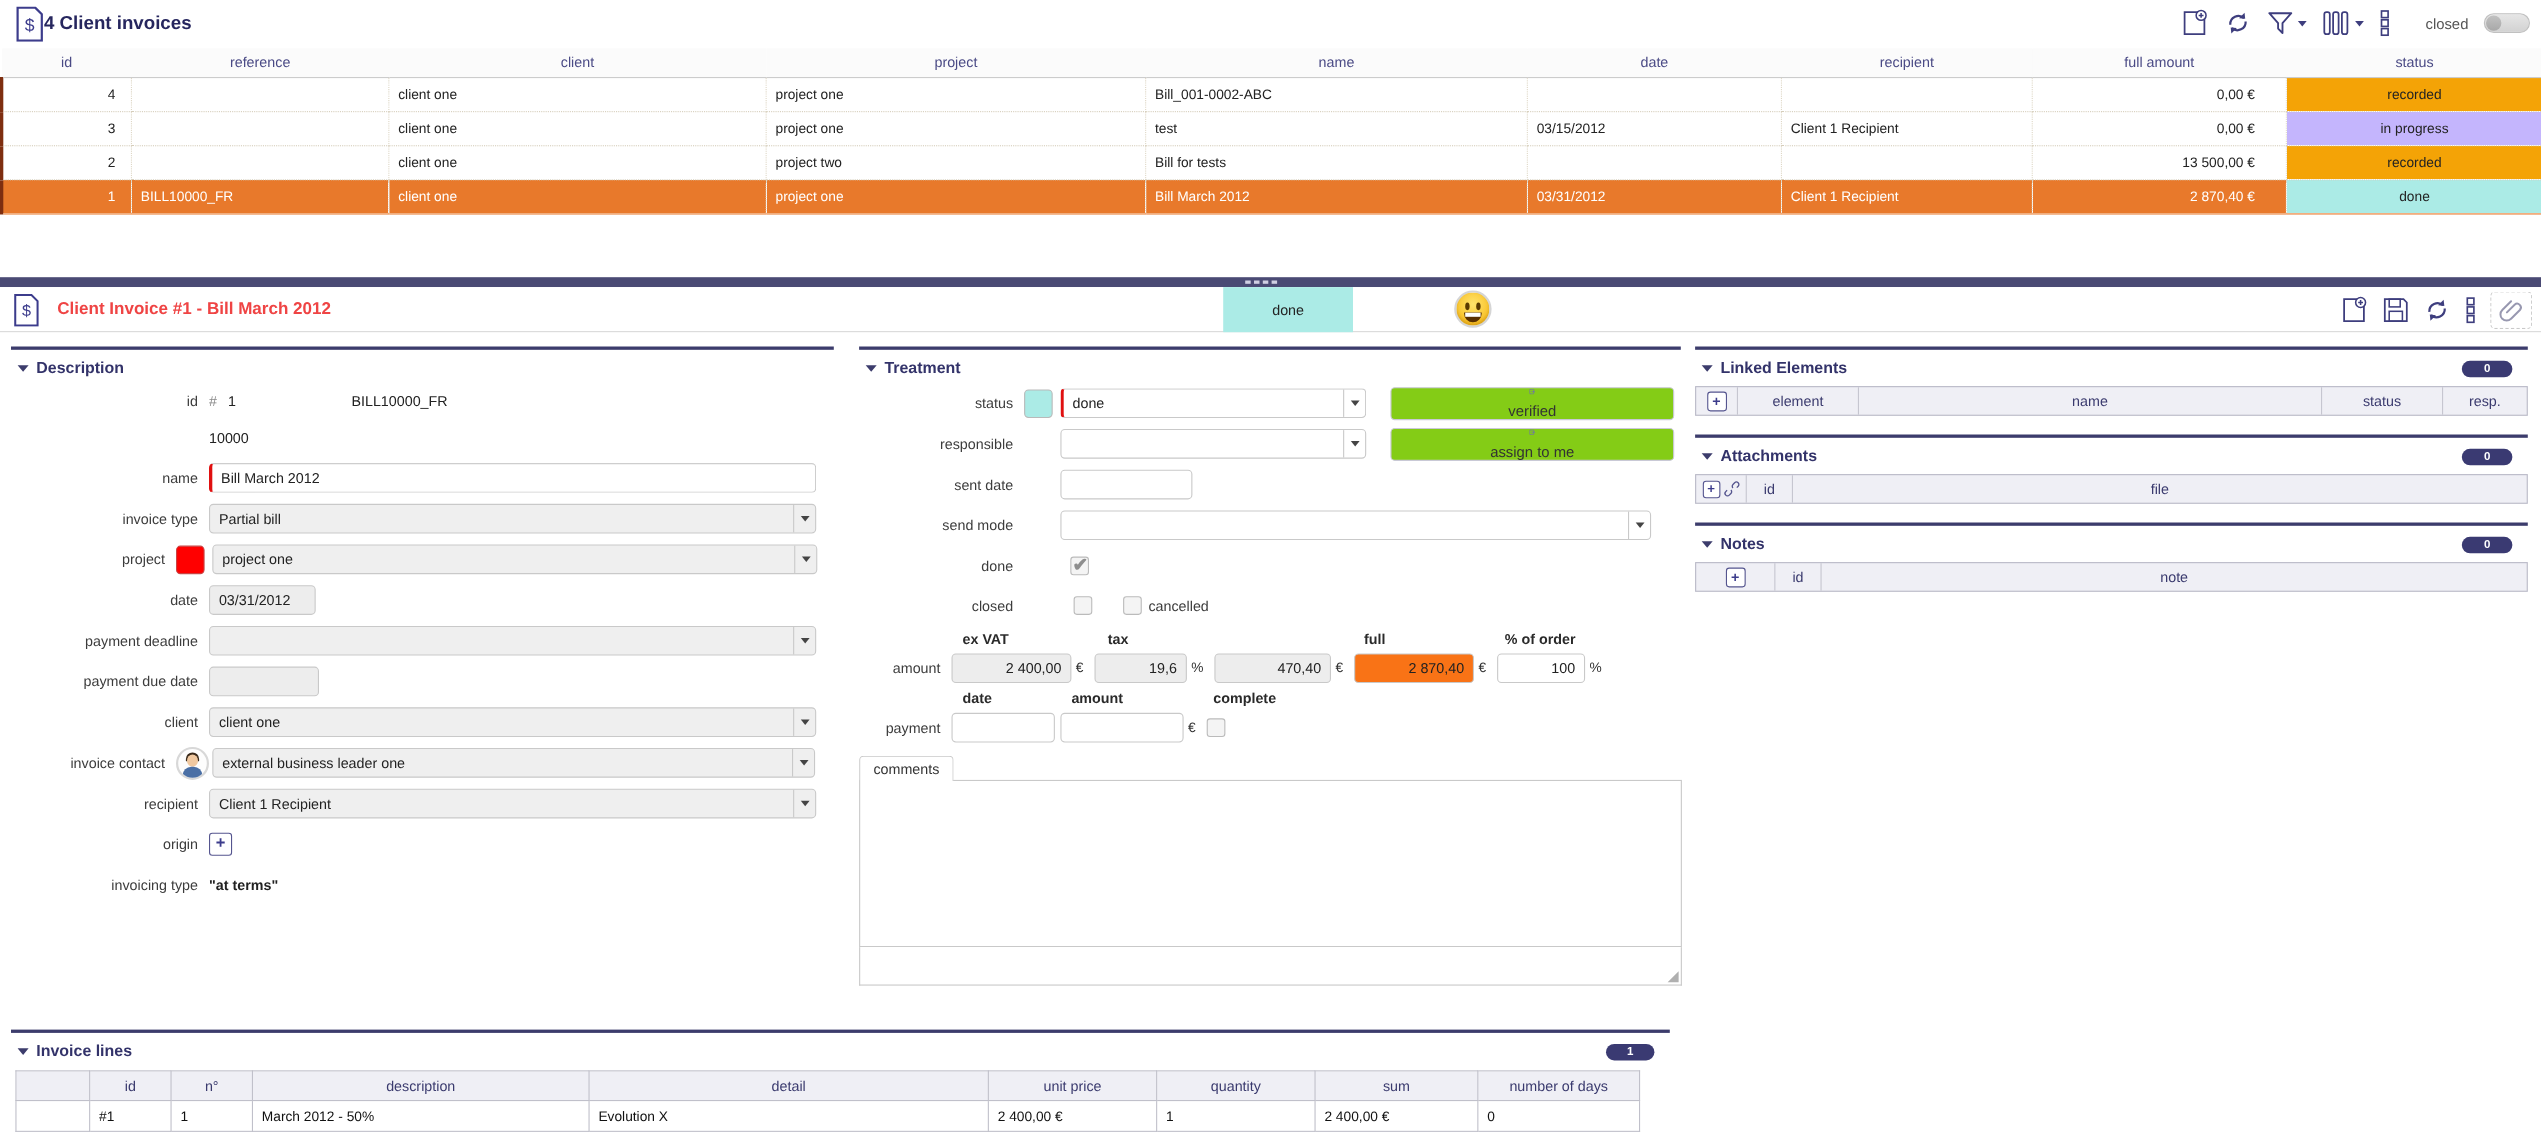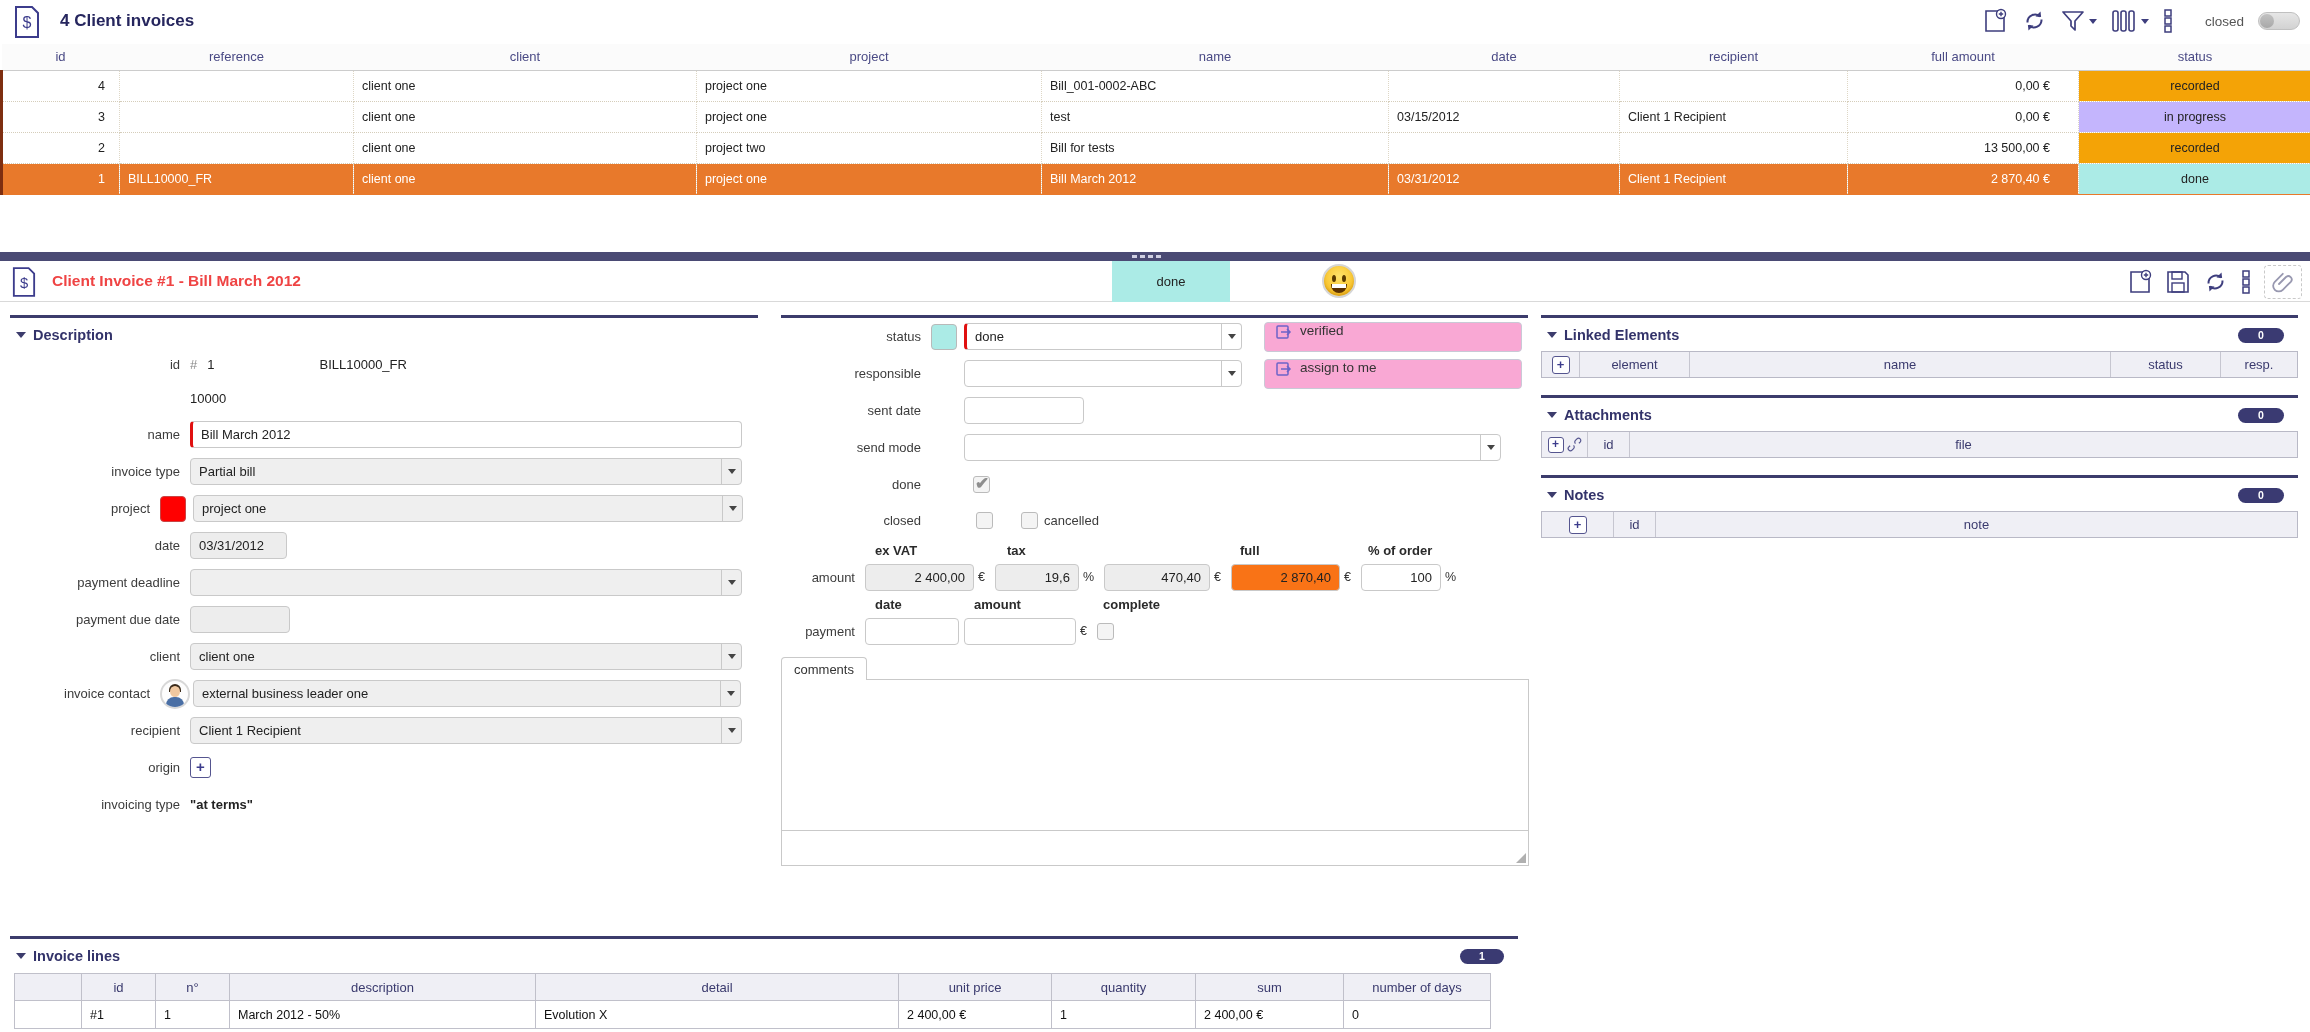--- a/index.html
+++ b/index.html
@@ -12,21 +12,21 @@
   .tri { width:0; height:0; border-left:5px solid transparent; border-right:5px solid transparent;
          border-top:6px solid #3c3c6c; display:inline-block; }
   .count-pill { margin-left:auto; margin-right:14px; min-width:46px; height:15px; border-radius:8px;
                 background:#3a3a72; color:#fff; font-size:10.5px; font-weight:bold;
                 display:flex; align-items:center; justify-content:center; }
   svg.ic { display:block; }
 
   
   .list-header { position:absolute; left:0; top:0; width:2310px; height:44px; }
   .doc-icon { position:absolute; left:14px; top:6px; }
-  .list-title { position:absolute; left:60px; top:11px; font-size:17px; font-weight:bold; color:#26265e; }
+  .list-title { position:absolute; left:40px; top:11px; font-size:17px; font-weight:bold; color:#26265e; }
   .toolbar { position:absolute; right:10px; top:8px; display:flex; align-items:center; gap:14px; }
   .tb-group { display:flex; align-items:center; gap:4px; cursor:pointer; }
   .caret { width:0; height:0; border-left:4px solid transparent; border-right:4px solid transparent;
            border-top:5px solid #3e3e7e; }
   .closed-label { color:#555; font-size:13.5px; margin-left:18px; }
   .toggle { width:42px; height:18px; border-radius:9px; background:linear-gradient(#e6e6e6,#d2d2d2);
             border:1px solid #c0c0c0; position:relative; cursor:pointer; }
   .toggle .knob { position:absolute; left:1px; top:1px; width:14px; height:14px; border-radius:50%;
                   background:linear-gradient(#c2c2c2,#a8a8a8); }
 
@@ -93,22 +93,22 @@
   .plus-btn { width:21px; height:21px; border:1px solid #55558f; border-radius:3px; background:#fff;
               color:#3c3c8c; font-size:15px; font-weight:bold; line-height:18px; text-align:center; cursor:pointer; }
   .avatar { width:30px; height:30px; border-radius:50%; border:2px solid #d8d8d8; background:#fdfdfd;
             position:relative; overflow:hidden; }
   .avatar .hair { position:absolute; left:7px; top:3px; width:12px; height:8px; border-radius:6px 6px 0 0; background:#3a2a1a; }
   .avatar .face { position:absolute; left:8px; top:5px; width:10px; height:11px; border-radius:50%; background:#f0c8a0; }
   .avatar .body { position:absolute; left:4px; top:16px; width:18px; height:12px; border-radius:8px 8px 0 0; background:#4a6fa5; }
   .quoted-val { font-size:13px; font-weight:bold; color:#222; }
 
   
-  .act-btn { height:30px; background:#f9a8d4; border:1px solid #c9c9d6; border-radius:4px; display:flex;
-             gap:7px; padding:0 10px; font-size:13.5px; color:#333; cursor:pointer; }
+  .act-btn { height:30px; background:#84cc16; border:1px solid #c9c9d6; border-radius:4px; display:flex;
+             align-items:center; gap:7px; padding:0 10px; font-size:13.5px; color:#333; cursor:pointer;flex-direction:column; }
   .checkbox { width:17px; height:17px; border:1px solid #bbb; border-radius:3px; background:#f4f4f4;
               position:relative; cursor:pointer; }
   .checkbox.checked::after { content:"✔"; position:absolute; left:1px; top:-4px; font-size:17px;
                              color:#8e8e8e; font-weight:bold; }
   .mini-hdr { font-size:13px; font-weight:bold; color:#2a2a2a; }
   input.num { text-align:right; }
   .unit { font-size:12.5px; color:#333; margin:0 10px 0 4px; }
   .comments-wrap { margin-top:10px; width:748px; }
   .comments-tab { display:inline-block; border:1px solid #c9c9c9; border-bottom:none; border-radius:4px 4px 0 0;
                   background:#fff; padding:4px 12px 3px; font-size:13px; color:#333; position:relative; top:1px;text-align:center; }
@@ -418,20 +418,24 @@
       <span class="flabel">origin</span>
       <span class="plus-btn">+</span>
     </div>
     <div class="frow">
       <span class="flabel">invoicing type</span>
       <span class="quoted-val">"at terms"</span>
     </div>
   </div>
 
   <div class="col col-treat sec-border">
+    <div class="sec-title">
+      <i class="tri"></i>
+      <span>Treatment</span>
+    </div>
     <div class="frow">
       <span class="flabel w150">status</span>
       <span class="color-chip chip-cyan" style="margin-right:7px"></span>
       <div class="sel white req" style="width:278px">
         <span class="sel-text">done</span>
         <span class="sel-arrow">
             <i></i>
           </span>
       </div>
       <button class="act-btn" style="margin-left:22px;width:258px">

